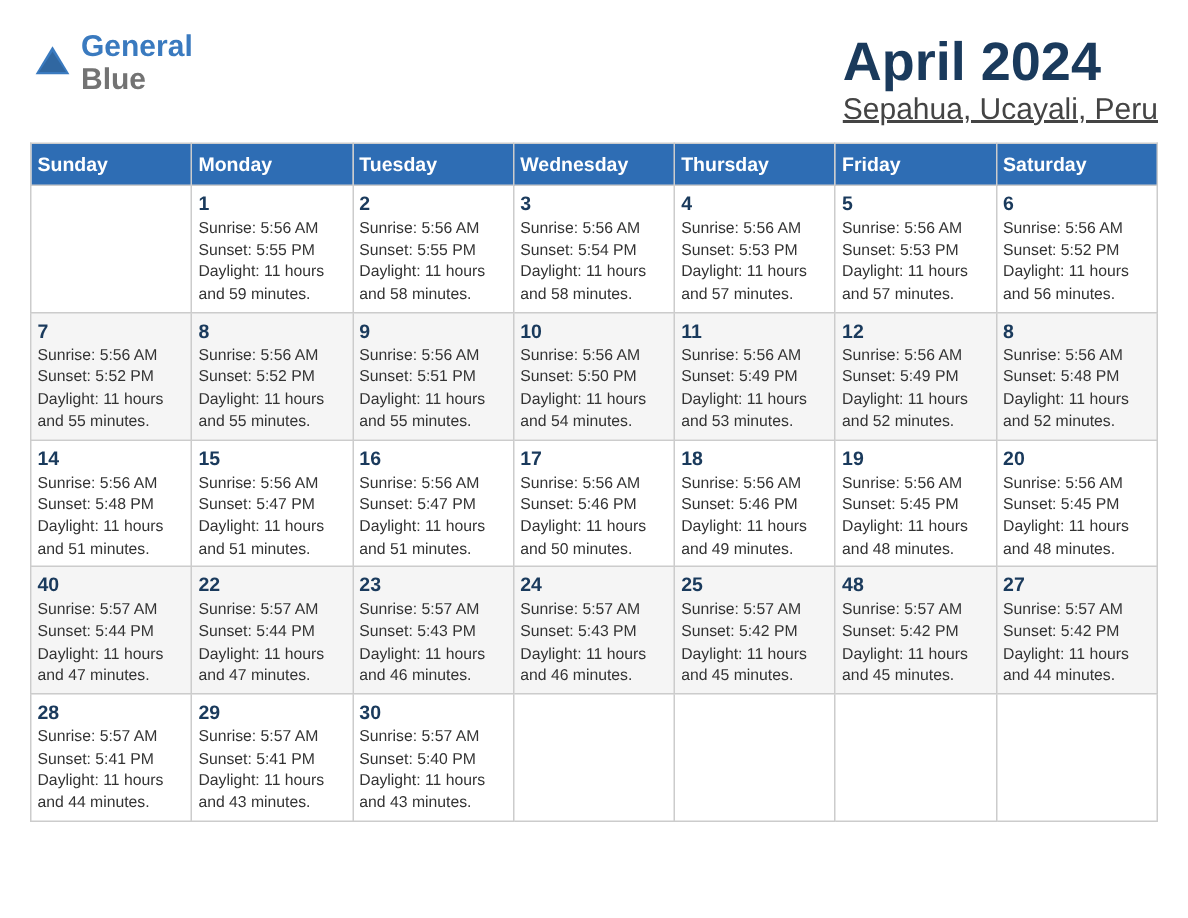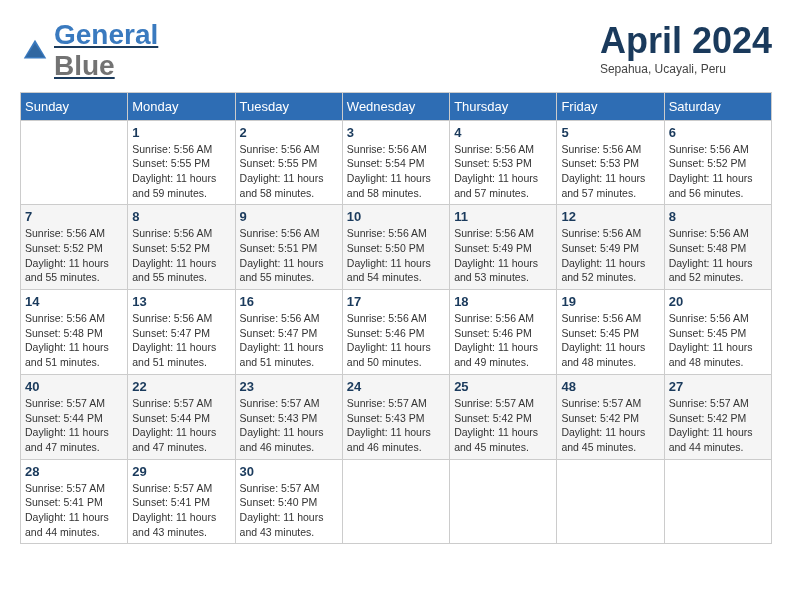--- a/index.html
+++ b/index.html
@@ -14,58 +14,58 @@
       display: flex;
       justify-content: space-between;
       align-items: flex-start;
       margin-bottom: 10px;
     }
     .logo {
       display: flex;
       align-items: center;
     }
     .logo-text {
-      font-size: 28px;
+      font-size: 20px;
       font-weight: bold;
       color: #1a3a5c;
       line-height: 1.1;
-      text-decoration: underline;
     }
     .logo-text span {
       color: #3a7abf;
     }
     .logo-icon {
       width: 30px;
       height: 30px;
       margin-right: 4px;
     }
     .title-block {
       text-align: left;
     }
     .month-title {
       font-size: 36px;
       font-weight: bold;
       color: #1a3a5c;
     }
     .subtitle {
-      font-size: 12px;
+      font-size: 20px;
       color: #444;
+      text-decoration: underline;
     }
     table {
       width: 100%;
       border-collapse: collapse;
       font-size: 11px;
     }
     thead tr th {
       background-color: #2e6db4;
       color: #fff;
       padding: 6px 4px;
       text-align: left;
       font-size: 13px;
-      font-weight: normal;
+      font-weight: bold;
       border: 1px solid #ccc;
     }
     tbody tr td {
       border: 1px solid #ccc;
       vertical-align: top;
       padding: 4px;
       width: 14.28%;
       height: 80px;
     }
     tbody tr:nth-child(even) td {
@@ -176,21 +176,21 @@
           <span class="day-num">8</span>
           <div class="day-info">Sunrise: 5:56 AM<br>Sunset: 5:48 PM<br>Daylight: 11 hours<br>and 52 minutes.</div>
         </td>
       </tr>
       <tr>
         <td>
           <span class="day-num">14</span>
           <div class="day-info">Sunrise: 5:56 AM<br>Sunset: 5:48 PM<br>Daylight: 11 hours<br>and 51 minutes.</div>
         </td>
         <td>
-          <span class="day-num">13</span>
+          <span class="day-num">15</span>
           <div class="day-info">Sunrise: 5:56 AM<br>Sunset: 5:47 PM<br>Daylight: 11 hours<br>and 51 minutes.</div>
         </td>
         <td>
           <span class="day-num">16</span>
           <div class="day-info">Sunrise: 5:56 AM<br>Sunset: 5:47 PM<br>Daylight: 11 hours<br>and 51 minutes.</div>
         </td>
         <td>
           <span class="day-num">17</span>
           <div class="day-info">Sunrise: 5:56 AM<br>Sunset: 5:46 PM<br>Daylight: 11 hours<br>and 50 minutes.</div>
         </td>

